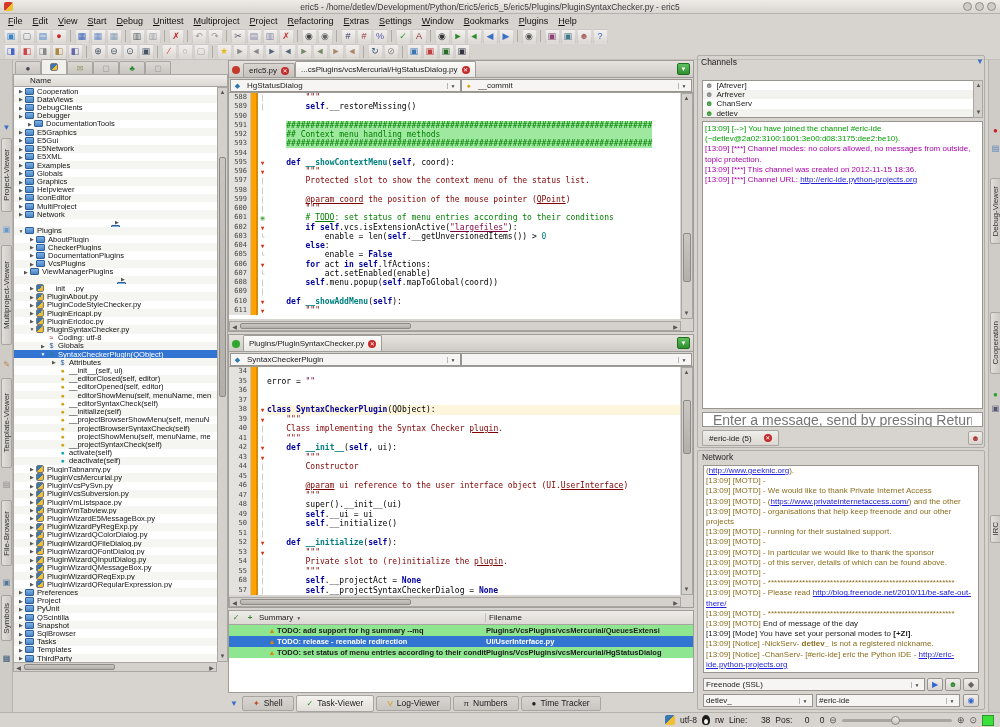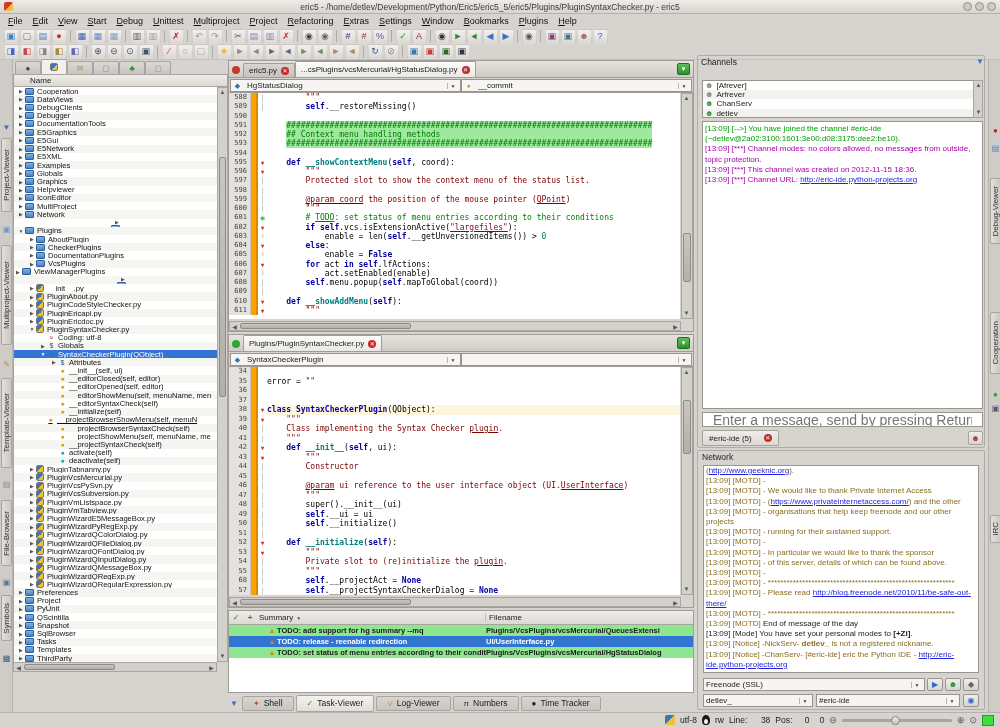--- a/index.html
+++ b/index.html
@@ -317,21 +317,21 @@
         <div class="trow" style="padding-left: 3px;">
           <span class="tarrow">▶</span>
           <span class="ticon ic-folder"></span>
           <span>DebugClients</span>
         </div>
         <div class="trow" style="padding-left: 3px;">
           <span class="tarrow">▶</span>
           <span class="ticon ic-folder"></span>
           <span>Debugger</span>
         </div>
-        <div class="trow" style="padding-left: 3px;">
+        <div class="trow" style="padding-left: 12px;">
           <span class="tarrow">▶</span>
           <span class="ticon ic-folder"></span>
           <span>DocumentationTools</span>
         </div>
         <div class="trow" style="padding-left: 3px;">
           <span class="tarrow">▶</span>
           <span class="ticon ic-folder"></span>
           <span>E5Graphics</span>
         </div>
         <div class="trow" style="padding-left: 3px;">
@@ -407,21 +407,21 @@
         <div class="trow" style="padding-left: 14px;">
           <span class="tarrow">▶</span>
           <span class="ticon ic-folder"></span>
           <span>DocumentationPlugins</span>
         </div>
         <div class="trow" style="padding-left: 14px;">
           <span class="tarrow">▶</span>
           <span class="ticon ic-folder"></span>
           <span>VcsPlugins</span>
         </div>
-        <div class="trow" style="padding-left: 0;">
+        <div class="trow" style="padding-left: 8px;">
           <span class="tarrow">▶</span>
           <span class="ticon ic-folder"></span>
           <span>ViewManagerPlugins</span>
         </div>
         <div class="trow" style="padding-left: 15px; flex-direction: column;">
           <span class="tarrow">▶</span>
           <span class="ticon ic-folder"></span>
           <span>WizardPlugins</span>
         </div>
         <div class="trow" style="padding-left: 14px;">
@@ -497,21 +497,21 @@
         <div class="trow" style="padding-left: 36px;">
           <span class="tarrow"></span>
           <span class="tgly" style="color: rgb(212, 160, 23);">●</span>
           <span>__editorSyntaxCheck(self)</span>
         </div>
         <div class="trow" style="padding-left: 36px;">
           <span class="tarrow"></span>
           <span class="tgly" style="color: rgb(212, 160, 23);">●</span>
           <span>__initialize(self)</span>
         </div>
-        <div class="trow" style="padding-left: 24px; text-decoration: underline;">
+        <div class="trow" style="padding-left: 36px;">
           <span class="tarrow"></span>
           <span class="tgly" style="color: rgb(212, 160, 23);">●</span>
           <span>__projectBrowserShowMenu(self, menuN</span>
         </div>
         <div class="trow" style="padding-left: 36px;">
           <span class="tarrow"></span>
           <span class="tgly" style="color: rgb(212, 160, 23);">●</span>
           <span>__projectBrowserSyntaxCheck(self)</span>
         </div>
         <div class="trow" style="padding-left: 36px;">

